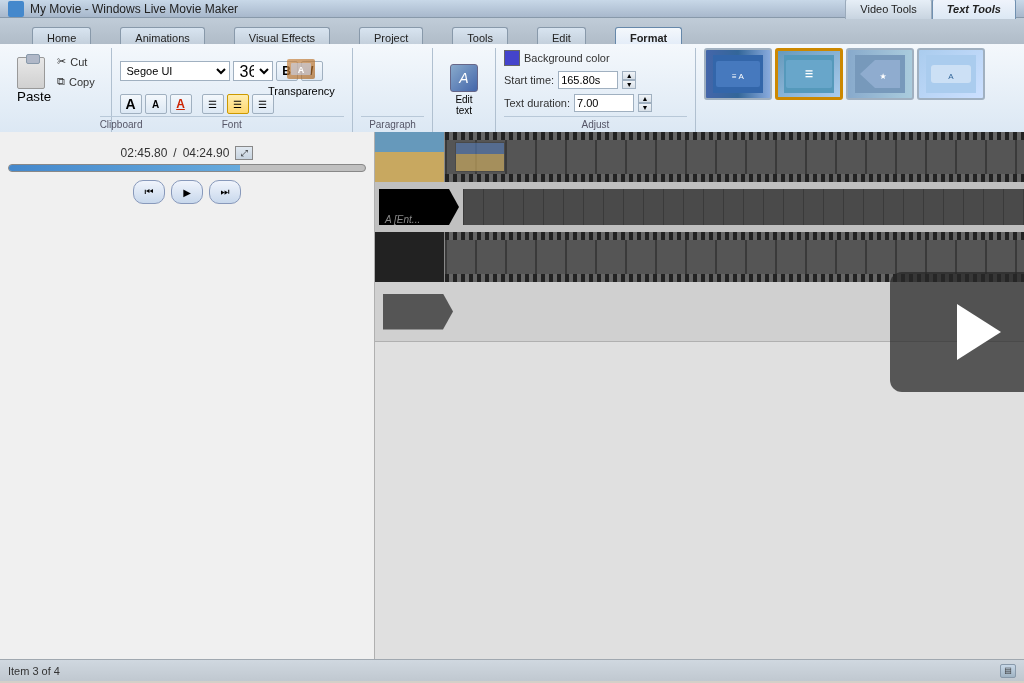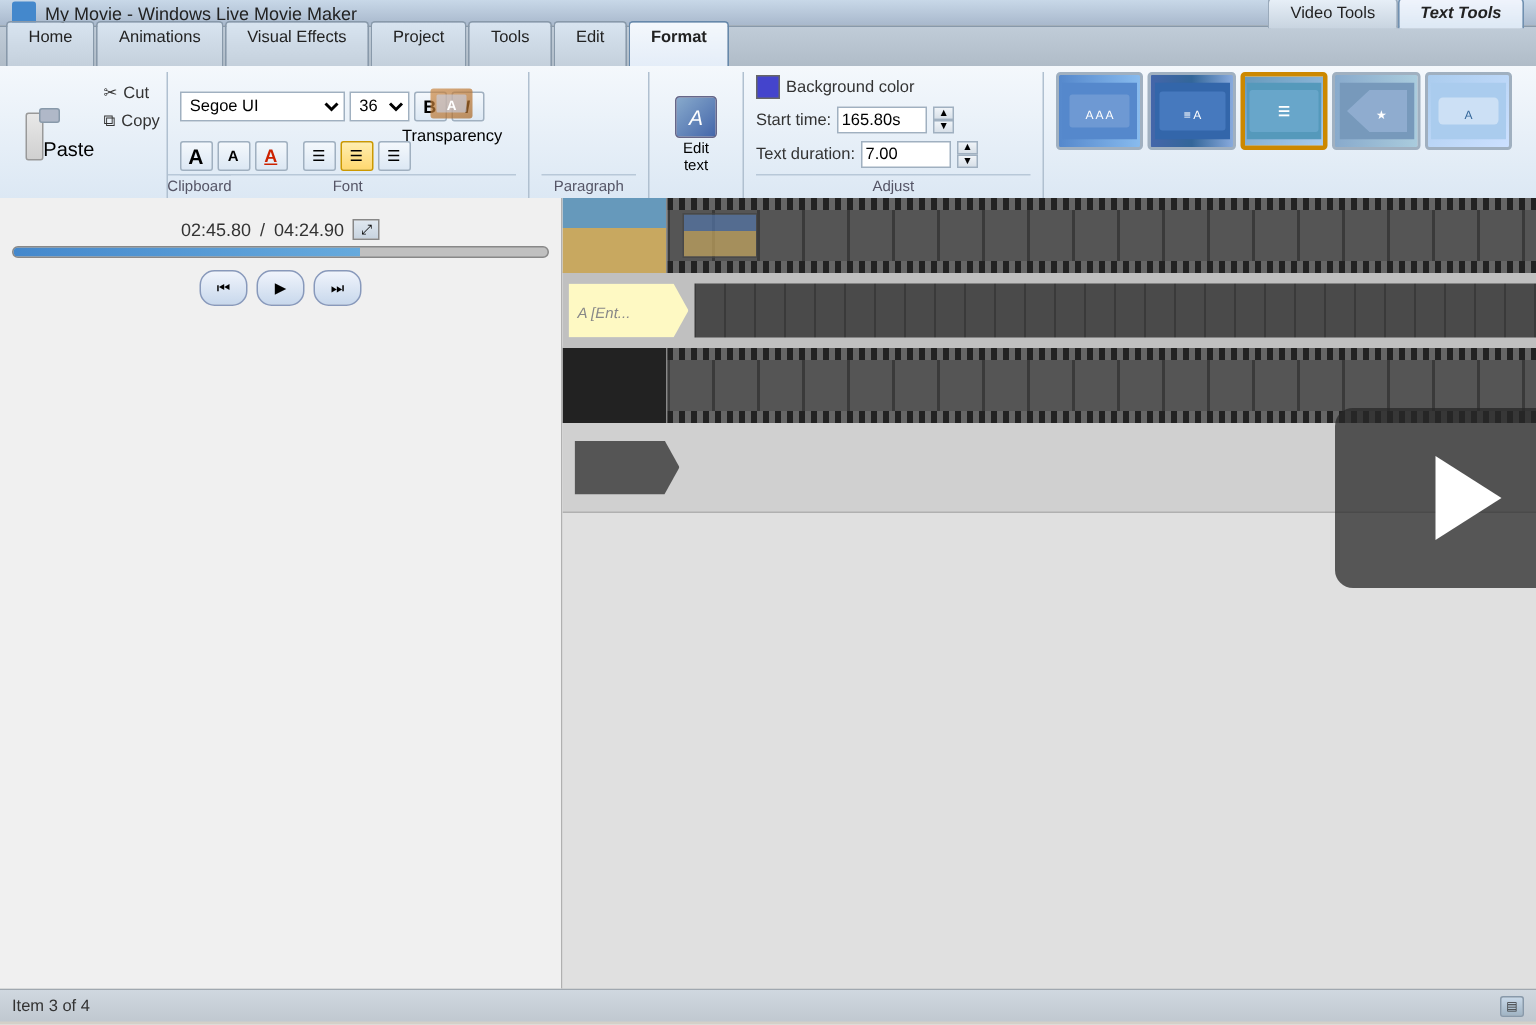--- a/index.html
+++ b/index.html
@@ -57,28 +57,29 @@
     
     .ribbon-tabs {
       display: flex;
       padding: 0 4px;
       gap: 1px;
       background: linear-gradient(to bottom, #c0ccd8, #b0bcc8);
       height: 26px;
       align-items: flex-end;
     }
     .ribbon-tab {
-      padding: 4px 14px 13px;
+      padding: 4px 14px 0;
       font-size: 11px;
       color: #222;
       background: linear-gradient(to bottom, #d8e4f0, #c4d0dc);
       border: 1px solid #8899aa;
       border-bottom: none;
       border-radius: 3px 3px 0 0;
       cursor: pointer;
+      margin-left: 28px;
     }
     .ribbon-tab.active {
       background: linear-gradient(to bottom, #f4f8fc, #e4edf8);
       border-color: #6688aa;
       font-weight: 600;
     }
 
     
     .ribbon-content {
       background: linear-gradient(to bottom, #f4f8fc, #dce8f4);
@@ -109,22 +110,22 @@
     .ribbon-group-content {
       display: flex;
       flex-wrap: wrap;
       align-items: center;
       gap: 2px;
       flex: 1;
       padding: 2px 0;
     }
     .paste-btn {
       display: flex;
-      flex-direction: row;
-      align-items: flex-end;
+      flex-direction: column;
+      align-items: flex-start;
       justify-content: center;
       width: 48px;
       height: 56px;
       border: 1px solid transparent;
       border-radius: 3px;
       cursor: pointer;
       background: none;
     }
     .paste-icon {
       width: 28px; height: 32px;
@@ -165,21 +166,21 @@
     .font-select {
       height: 20px;
       font-size: 11px;
       border: 1px solid #a0b0c0;
       background: white;
       padding: 0 2px;
       width: 110px;
     }
     .size-select {
       height: 20px;
-      font-size: 11px;
+      font-size: 16px;
       border: 1px solid #a0b0c0;
       background: white;
       padding: 0 2px;
       width: 40px;
     }
     .font-style-btn {
       width: 22px; height: 20px;
       border: 1px solid #a0b0c0;
       background: linear-gradient(to bottom, #f4f8fc, #dce8f4);
       font-size: 12px;
@@ -603,29 +604,20 @@
           </div>
           <span>Transparency</span>
         </button>
       </div>
     </div>
     <div class="ribbon-group-label">Adjust</div>
   </div>
 
   <div class="ribbon-group" style="min-width:320px; border-right:none;">
     <div class="effects-thumbnails">
-      <div class="effect-thumb eff1">
-        <div class="effect-thumb-inner">
-          <svg width="50" height="38" viewBox="0 0 50 38">
-            <rect width="50" height="38" fill="#5588cc"></rect>
-            <rect x="5" y="8" width="40" height="22" fill="rgba(255,255,255,0.15)" rx="2"></rect>
-            <text x="25" y="24" text-anchor="middle" fill="white" font-size="8">A A A</text>
-          </svg>
-        </div>
-      </div>
       <div class="effect-thumb eff2">
         <div class="effect-thumb-inner">
           <svg width="50" height="38" viewBox="0 0 50 38">
             <rect width="50" height="38" fill="#3366aa"></rect>
             <rect x="3" y="6" width="44" height="26" fill="rgba(100,150,220,0.4)" rx="2"></rect>
             <text x="25" y="24" text-anchor="middle" fill="white" font-size="8">≡ A</text>
           </svg>
         </div>
       </div>
       <div class="effect-thumb eff3" style="border:3px solid #cc8800;">
@@ -690,21 +682,21 @@
         <div style="position:absolute; left:10px; top:10px; width:50px; height:30px; background:linear-gradient(to bottom,#5577aa 40%,#c8a860 40%); border:1px solid #444; opacity:0.7;"></div>
       </div>
     </div>
 
     <div class="play-overlay">
       <div class="play-triangle"></div>
     </div>
 
     <div class="timeline-track" style="background:#b8b8b8;">
       <div style="width:100%; height:50px; display:flex; align-items:center; padding:5px 0; background:#c0c0c0;">
-        <div style="height:36px; background:#fef9c3; display:flex; align-items:flex-start; padding:15px 8px 0 6px; clip-path:polygon(0 0, calc(100% - 10px) 0, 100% 50%, calc(100% - 10px) 100%, 0 100%); min-width:80px; margin-left:4px;">
+        <div style="height:36px; background:#000000; display:flex; align-items:flex-end; padding:4px 8px 0 6px; clip-path:polygon(0 0, calc(100% - 10px) 0, 100% 50%, calc(100% - 10px) 100%, 0 100%); min-width:80px; margin-left:4px;">
           <span style="color:#888; font-size:10px; font-style:italic;">A [Ent...</span>
         </div>
         <div style="flex:1; height:36px; background:repeating-linear-gradient(90deg,#3a3a3a 0px,#3a3a3a 1px,#4a4a4a 1px,#4a4a4a 20px); margin-left:4px;"></div>
       </div>
     </div>
 
     <div class="timeline-track">
       <div class="thumb-dark track-thumbnail"></div>
       <div class="track-film-strip"></div>
     </div>

